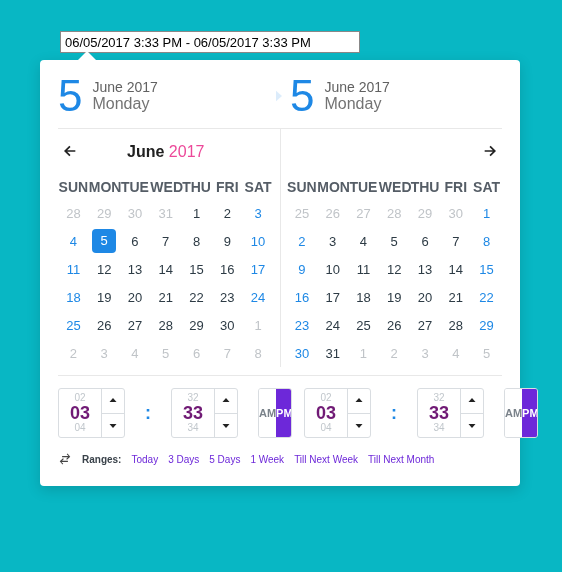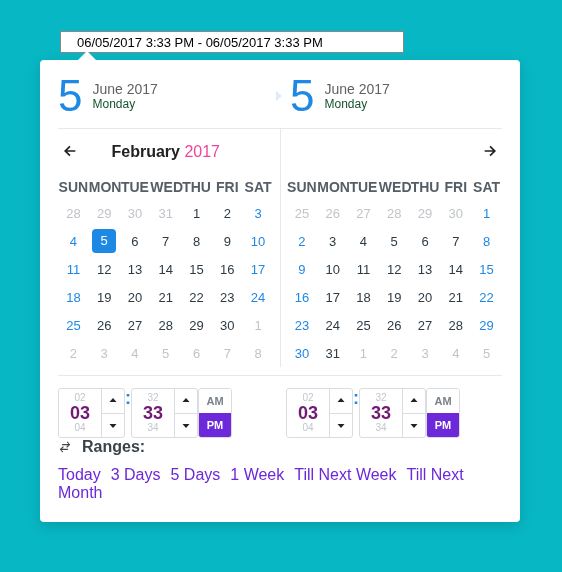--- a/index.html
+++ b/index.html
@@ -1,30 +1,30 @@
 <!DOCTYPE html>
 <html><head>
 <meta charset="utf-8">
 <style>
   * { box-sizing: border-box; margin: 0; padding: 0; }
   body { background: #08b7c4; font-family: -apple-system, BlinkMacSystemFont, "Segoe UI", Helvetica, Arial, sans-serif; width: 562px; height: 572px; position: relative; }
-  .input-field { position: absolute; top: 31px; left: 60px; width: 344px; height: 22px; background: #fff; border: 1px solid #888; font-size: 13px; padding: 2px 16px; }
+  .input-field { position: absolute; top: 31px; left: 60px; width: 300px; height: 22px; background: #fff; border: 1px solid #888; font-size: 13px; padding: 2px 4px; }
   .picker {
     position: absolute; top: 60px; left: 40px; width: 480px; background: #fff;
     border-radius: 4px; box-shadow: 0 4px 14px rgba(0,0,0,0.15); padding: 14px 18px 20px 18px;
   }
   .picker::before {
     content: ""; position: absolute; top: -9px; left: 38px;
     border-left: 9px solid transparent; border-right: 9px solid transparent; border-bottom: 9px solid #fff;
   }
   .headers { display: flex; align-items: center; margin-bottom: 10px; }
   .date-header { flex: 1; display: flex; align-items: center; gap: 10px; }
   .big-day { font-size: 44px; font-weight: 300; color: #1e88e5; line-height: 1; }
   .my-line { font-size: 14px; color: #616161; }
-  .dow-line { font-size: 12px; color: #14532d; }
+  .dow-line { font-size: 16px; color: #737373; }
   .arrow-mid { width: 20px; text-align: center; }
   .arrow-mid svg { opacity: 0.15; }
   .twocal { display: flex; border-top: 1px solid #e8e8e8; }
   .cal { flex: 1; padding-top: 8px; }
   .cal.left { border-right: 1px solid #e8e8e8; padding-right: 6px; }
   .cal.right { padding-left: 6px; }
   .cal-head { display: flex; align-items: center; justify-content: center; position: relative; height: 30px; margin-bottom: 8px; }
   .cal-nav { position: absolute; top: 2px; width: 24px; height: 24px; display: flex; align-items: center; justify-content: center; cursor: pointer; }
   .cal-nav.prev { left: 0; }
   .cal-nav.next { right: 0; }
@@ -32,34 +32,34 @@
   .cal-title .m { font-weight: 700; color: #212121; }
   .cal-title .y { font-weight: 400; color: #ec4899; }
   table.grid { width: 100%; border-collapse: collapse; table-layout: fixed; }
   table.grid th { font-size: 14px; font-weight: 700; color: #555d66; text-transform: uppercase; padding: 4px 0; }
   table.grid td { text-align: center; font-size: 13px; padding: 0; height: 28px; cursor: pointer; }
   .d-out { color: #c0c4c8; }
   .d-in { color: #2d3b45; }
   .d-wkend { color: #1e88e5; }
   .d-sel { display: inline-block; width: 24px; height: 24px; line-height: 24px; background: #1e88e5; color: #fff; border-radius: 4px; }
   .times-row { display: flex; gap: 12px; border-top: 1px solid #e8e8e8; margin-top: 8px; padding-top: 12px; }
-  .time-block { flex: 1; display: flex; gap: 0; }
+  .time-block { flex: 1; display: flex; align-items: center; gap: 20px; }
   .spinner { display: flex; border: 1px solid #d9dde1; border-radius: 3px; overflow: hidden; background: #fff; height: 50px; }
   .spin-vals { width: 42px; display: flex; flex-direction: column; align-items: center; justify-content: center; line-height: 1; }
   .spin-vals .faded { font-size: 10px; color: #c1c7cc; }
   .spin-vals .main { font-size: 18px; font-weight: 700; color: #701a75; padding: 1px 0; }
   .spin-btns { display: flex; flex-direction: column; border-left: 1px solid #d9dde1; }
   .spin-btns div { flex: 1; width: 22px; display: flex; align-items: center; justify-content: center; cursor: pointer; }
   .spin-btns div:first-child { border-bottom: 1px solid #d9dde1; }
   .colon { font-size: 18px; font-weight: 700; color: #1e88e5; }
-  .ampm { display: flex; flex-direction: column; border: 1px solid #d9dde1; border-radius: 3px; overflow: hidden; height: 50px; width: 34px; }
+  .ampm { display: flex; flex-direction: row; border: 1px solid #d9dde1; border-radius: 3px; overflow: hidden; height: 50px; width: 34px; }
   .ampm div { flex: 1; display: flex; align-items: center; justify-content: center; font-size: 11px; font-weight: 700; cursor: pointer; }
   .ampm .off { color: #7a828a; background: #fff; }
   .ampm .on { background: #6d28d9; color: #fff; }
-  .ranges { display: flex; align-items: center; gap: 10px; font-size: 16px; flex-wrap: wrap; }
+  .ranges { display: flex; align-items: center; gap: 10px; font-size: 10px; margin-top: 14px; flex-wrap: wrap; }
   .ranges .lbl { color: #3a424a; font-weight: 600; }
   .ranges .lnk { color: #6d28d9; cursor: pointer; }
   .ranges .icon-swap { color: #555; }
   svg { display: block; }
 </style>
 </head>
 <body>
 
 <input class="input-field" value="06/05/2017 3:33 PM - 06/05/2017 3:33 PM" style="">
 
@@ -88,21 +88,21 @@
   </div>
 
   <div class="twocal">
     <div class="cal left">
       <div class="cal-head">
         <div class="cal-nav prev">
           <svg width="16" height="16" viewBox="0 0 24 24">
               <path fill="#222" d="M20 11H7.8l5-5L11 4l-8 8 8 8 1.8-2-5-5H20z"></path>
             </svg>
         </div>
-        <div class="cal-title"><span class="m">February</span> <span class="y">2017</span></div>
+        <div class="cal-title"><span class="m">June</span> <span class="y">2017</span></div>
       </div>
       <table class="grid">
           <thead>
             <tr>
               <th>SUN</th>
               <th>MON</th>
               <th>TUE</th>
               <th>WED</th>
               <th>THU</th>
               <th>FRI</th>

